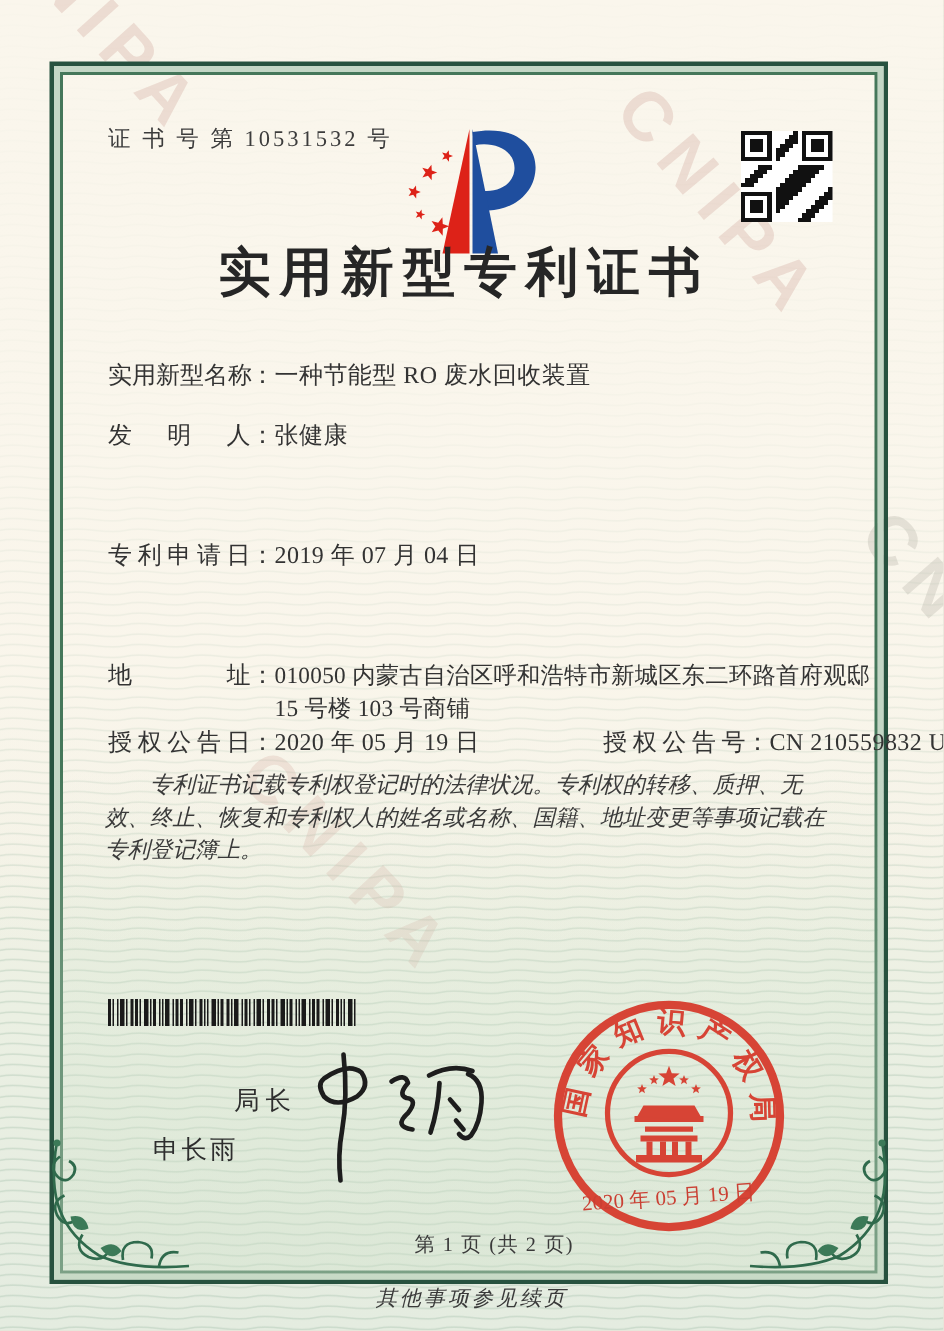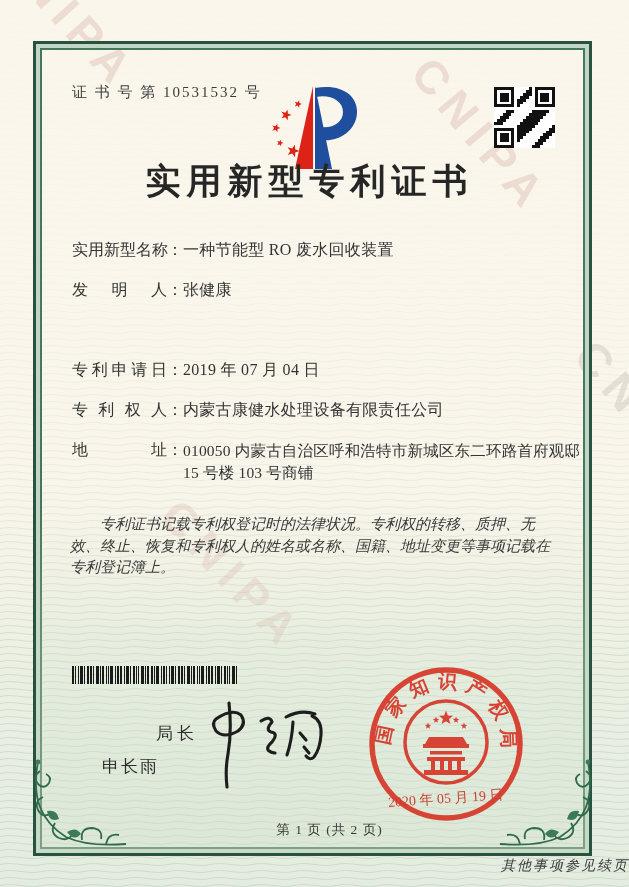--- a/index.html
+++ b/index.html
@@ -33,21 +33,21 @@
   .frow2{position:absolute;left:330px;top:0;white-space:nowrap;}
   .paras{position:absolute;left:70px;top:514px;width:494px;font-style:italic;
          font-size:15px;line-height:21.5px;color:#3a3a3a;}
   .paras p{margin:0;text-indent:2em;}
   .barcode{position:absolute;left:72px;top:666px;}
   .signer-title{position:absolute;left:116px;top:722px;font-size:17px;letter-spacing:4px;color:#2e2e2e;margin-left:40px;}
   .signer-name{position:absolute;left:102px;top:755px;font-size:17px;letter-spacing:2px;color:#2e2e2e;}
   .signature{position:absolute;left:200px;top:696px;}
   .seal{position:absolute;left:364px;top:664px;mix-blend-mode:multiply;opacity:.95;}
   .page-info{position:absolute;left:33px;top:821px;width:553px;text-align:center;font-size:13.5px;color:#3a3a3a;letter-spacing:1px;padding-left:20px;}
-  .cont-note{position:absolute;left:0;top:857px;width:629px;text-align:right;font-size:14px;font-style:italic;color:#3a3a3a;letter-spacing:2px;}
+  .cont-note{position:absolute;left:0;top:857px;width:629px;text-align:center;font-size:14px;font-style:italic;color:#3a3a3a;letter-spacing:2px;}
   .corner{position:absolute;z-index:3;}
 </style>
 </head>
 <body>
 
 <div class="page">
 
   <svg class="waves" width="629" height="887">
     <defs>
       <pattern id="wv" width="84" height="7" patternUnits="userSpaceOnUse">
@@ -296,25 +296,28 @@
 
     <div class="frow" style="top:240px">
       <span class="flabel">实用新型名称</span>：<span class="fval">一种节能型 RO 废水回收装置</span>
     </div>
     <div class="frow" style="top:280px">
       <span class="flabel">发明人</span>：<span class="fval">张健康</span>
     </div>
     <div class="frow" style="top:360px">
       <span class="flabel">专利申请日</span>：<span class="fval">2019 年 07 月 04 日</span>
     </div>
-    <div class="frow" style="top:400px">
-      <span class="flabel">专利权人</span>：<span class="fval">内蒙古康健水处理设备有限责任公司</span>
-    </div>
     <div class="frow" style="top:440px">
       <span class="flabel">地址</span>：<span class="fval-block">010050 内蒙古自治区呼和浩特市新城区东二环路首府观邸 15 号楼 103 号商铺</span>
+    </div>
+    <div class="frow" style="top:485px">
+      <span class="flabel">授权公告日</span>：<span class="fval">2020 年 05 月 19 日</span>
+      <span class="frow2">
+        <span class="flabel">授权公告号</span>：<span class="fval">CN 210559832 U</span>
+      </span>
     </div>
 
     <div class="paras">
       <p>专利证书记载专利权登记时的法律状况。专利权的转移、质押、无效、终止、恢复和专利权人的姓名或名称、国籍、地址变更等事项记载在专利登记簿上。</p>
     </div>
 
     <svg class="barcode" width="170" height="18">
       <g id="bc-bars" fill="#1a1a1a">
           <rect x="0" y="0" width="2" height="18"></rect>
           <rect x="3" y="0" width="1" height="18"></rect>

